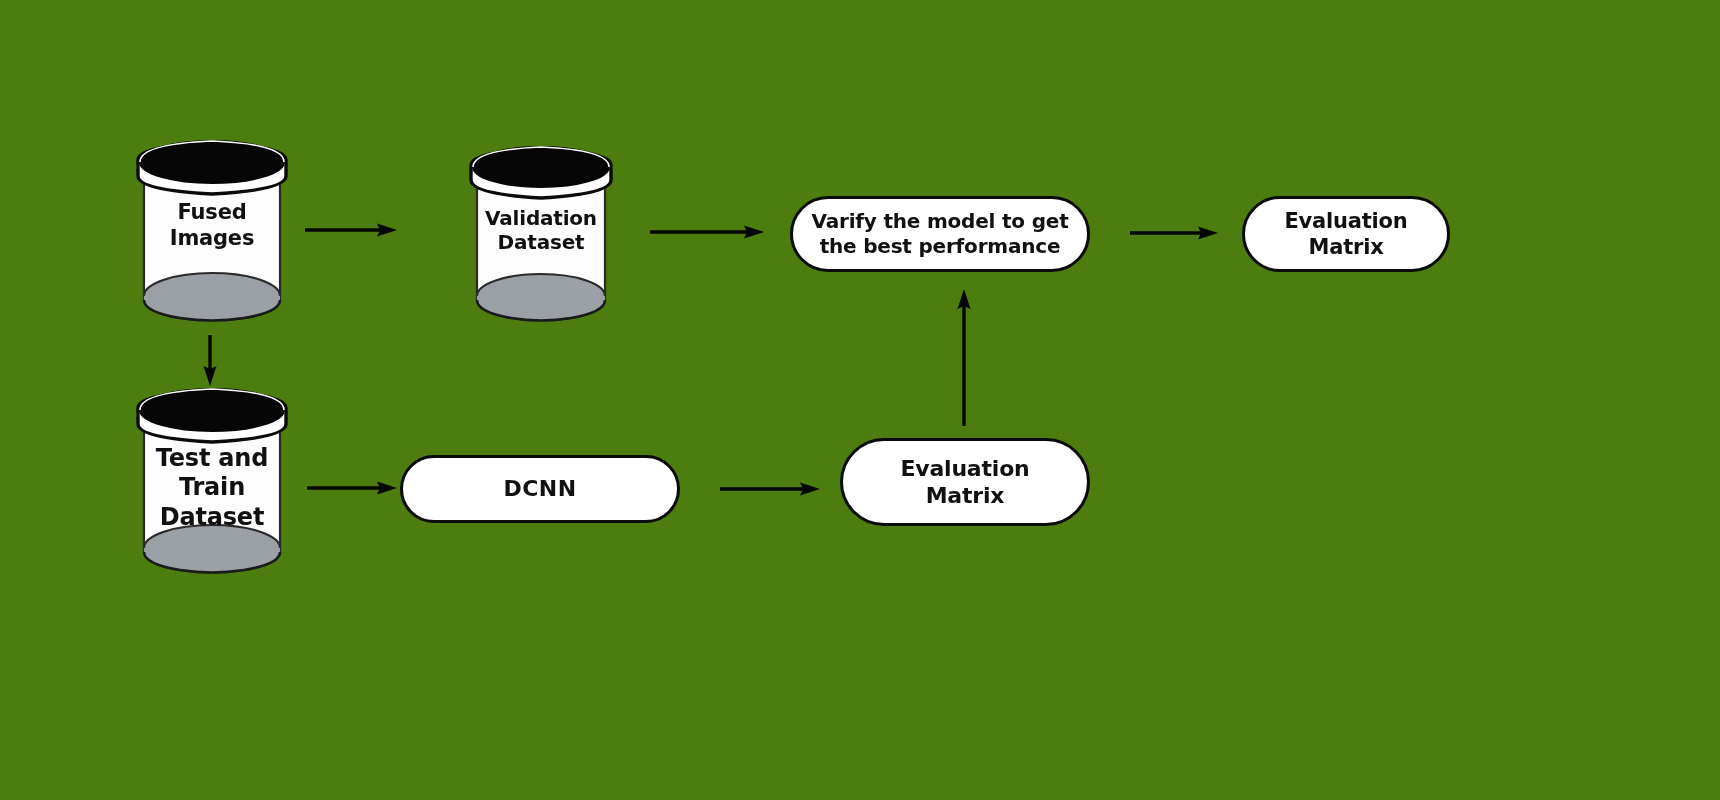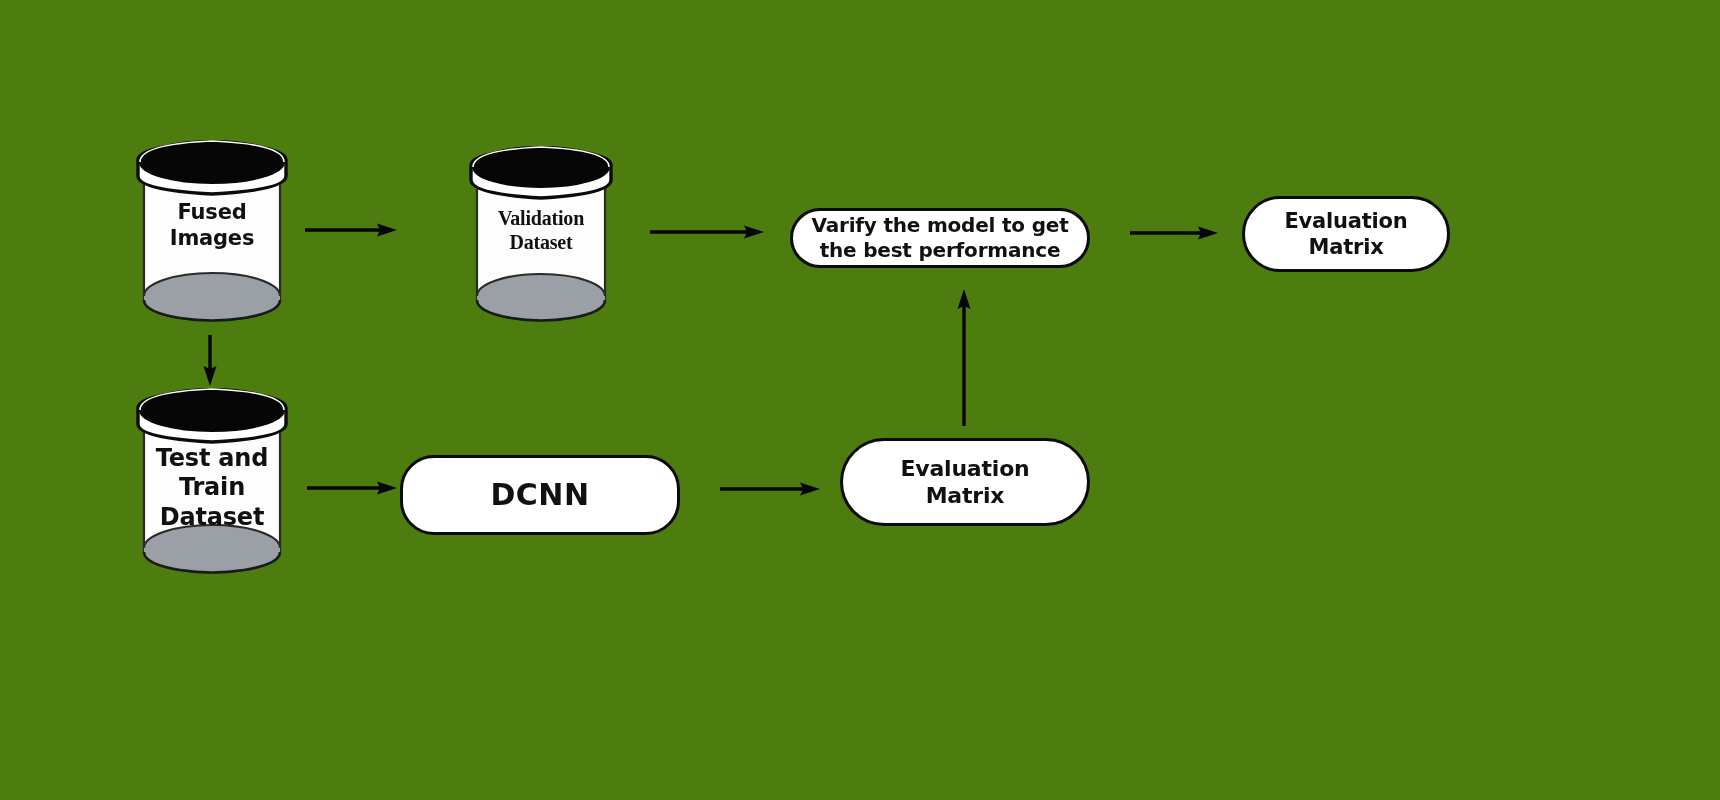--- a/index.html
+++ b/index.html
@@ -87,42 +87,42 @@
     </svg>
   </div>
 
   <div class="arrow" style="left:198px; top:335px; width:24px; height:52px;">
     <svg width="24" height="52" viewBox="0 0 24 52">
       <line x1="12" y1="0" x2="12" y2="36" stroke="#060606" stroke-width="3.4"></line>
       <path d="M12,51 L5.5,31 L12,34 L18.5,31 Z" fill="#060606"></path>
     </svg>
   </div>
 
-  <div class="jar" style="left:462px; top:144px; width:158px; height:186px;font-family:Liberation Serif, serif;">
+  <div class="jar" style="left:462px; top:144px; width:158px; height:186px;">
     <svg width="158" height="186" viewBox="0 0 158 186">
       <path d="M15,38 L15,156 Q15,168 49,174 Q79,179 109,174 Q143,168 143,156 L143,38 Z" fill="#fdfdfd" stroke="#2a2a2a" stroke-width="2.2"></path>
       <ellipse cx="79" cy="152" rx="64" ry="22" fill="#9aa0a6" stroke="#2a2a2a" stroke-width="2.2"></ellipse>
       <path d="M15,152 L15,156 Q15,168 49,174 Q79,179 109,174 Q143,168 143,156 L143,152 Z" fill="#9aa0a6" stroke="none"></path>
       <path d="M15,156 Q15,168 49,174 Q79,179 109,174 Q143,168 143,156" fill="none" stroke="#1a1a1a" stroke-width="2.6"></path>
       <path d="M9,21 Q9,8 79,4 Q149,8 149,21 L149,36 Q149,50 79,54 Q9,50 9,36 Z" fill="#ffffff" stroke="#0b0b0b" stroke-width="3.4" stroke-linejoin="round"></path>
       <ellipse cx="79" cy="23" rx="68" ry="20" fill="#060606" stroke="#060606" stroke-width="2"></ellipse>
       <path d="M11,23 Q11,6 79,3 Q147,6 147,23" fill="none" stroke="#ffffff" stroke-width="1.6"></path>
     </svg>
     <div class="jar-label" style="top:62px; font-size:20px;">Validation
 Dataset</div>
   </div>
 
   <div class="arrow" style="left:648px; top:220px; width:118px; height:24px;">
     <svg width="118" height="24" viewBox="0 0 118 24">
       <line x1="2" y1="12" x2="100" y2="12" stroke="#060606" stroke-width="3.6"></line>
       <path d="M116,12 L96,5.5 L99,12 L96,18.5 Z" fill="#060606"></path>
     </svg>
   </div>
 
-  <div class="rbox" style="left:790px; top:208px; width:300px; height:60px; border-radius:38px; font-size:20px;">Varify the model to get
+  <div class="rbox" style="left:790px; top:196px; width:300px; height:76px; border-radius:38px; font-size:20px;">Varify the model to get
 the best performance</div>
 
   <div class="arrow" style="left:1128px; top:221px; width:92px; height:24px;">
     <svg width="92" height="24" viewBox="0 0 92 24">
       <line x1="2" y1="12" x2="74" y2="12" stroke="#060606" stroke-width="3.6"></line>
       <path d="M90,12 L70,5.5 L73,12 L70,18.5 Z" fill="#060606"></path>
     </svg>
   </div>
 
   <div class="rbox" style="left:1242px; top:196px; width:208px; height:76px; border-radius:38px; font-size:21px;">Evaluation
@@ -143,21 +143,21 @@
 Dataset</div>
   </div>
 
   <div class="arrow" style="left:305px; top:476px; width:94px; height:24px;">
     <svg width="94" height="24" viewBox="0 0 94 24">
       <line x1="2" y1="12" x2="76" y2="12" stroke="#060606" stroke-width="3.6"></line>
       <path d="M92,12 L72,5.5 L75,12 L72,18.5 Z" fill="#060606"></path>
     </svg>
   </div>
 
-  <div class="rbox" style="left:400px; top:455px; width:280px; height:80px; border-radius:34px; font-size:30px; letter-spacing:0.5px;">DCNN</div>
+  <div class="rbox" style="left:400px; top:455px; width:280px; height:68px; border-radius:34px; font-size:22px; letter-spacing:0.5px;">DCNN</div>
 
   <div class="arrow" style="left:718px; top:477px; width:104px; height:24px;">
     <svg width="104" height="24" viewBox="0 0 104 24">
       <line x1="2" y1="12" x2="86" y2="12" stroke="#060606" stroke-width="3.6"></line>
       <path d="M102,12 L82,5.5 L85,12 L82,18.5 Z" fill="#060606"></path>
     </svg>
   </div>
 
   <div class="rbox" style="left:840px; top:438px; width:250px; height:88px; border-radius:44px; font-size:22px;">Evaluation
 Matrix</div>

